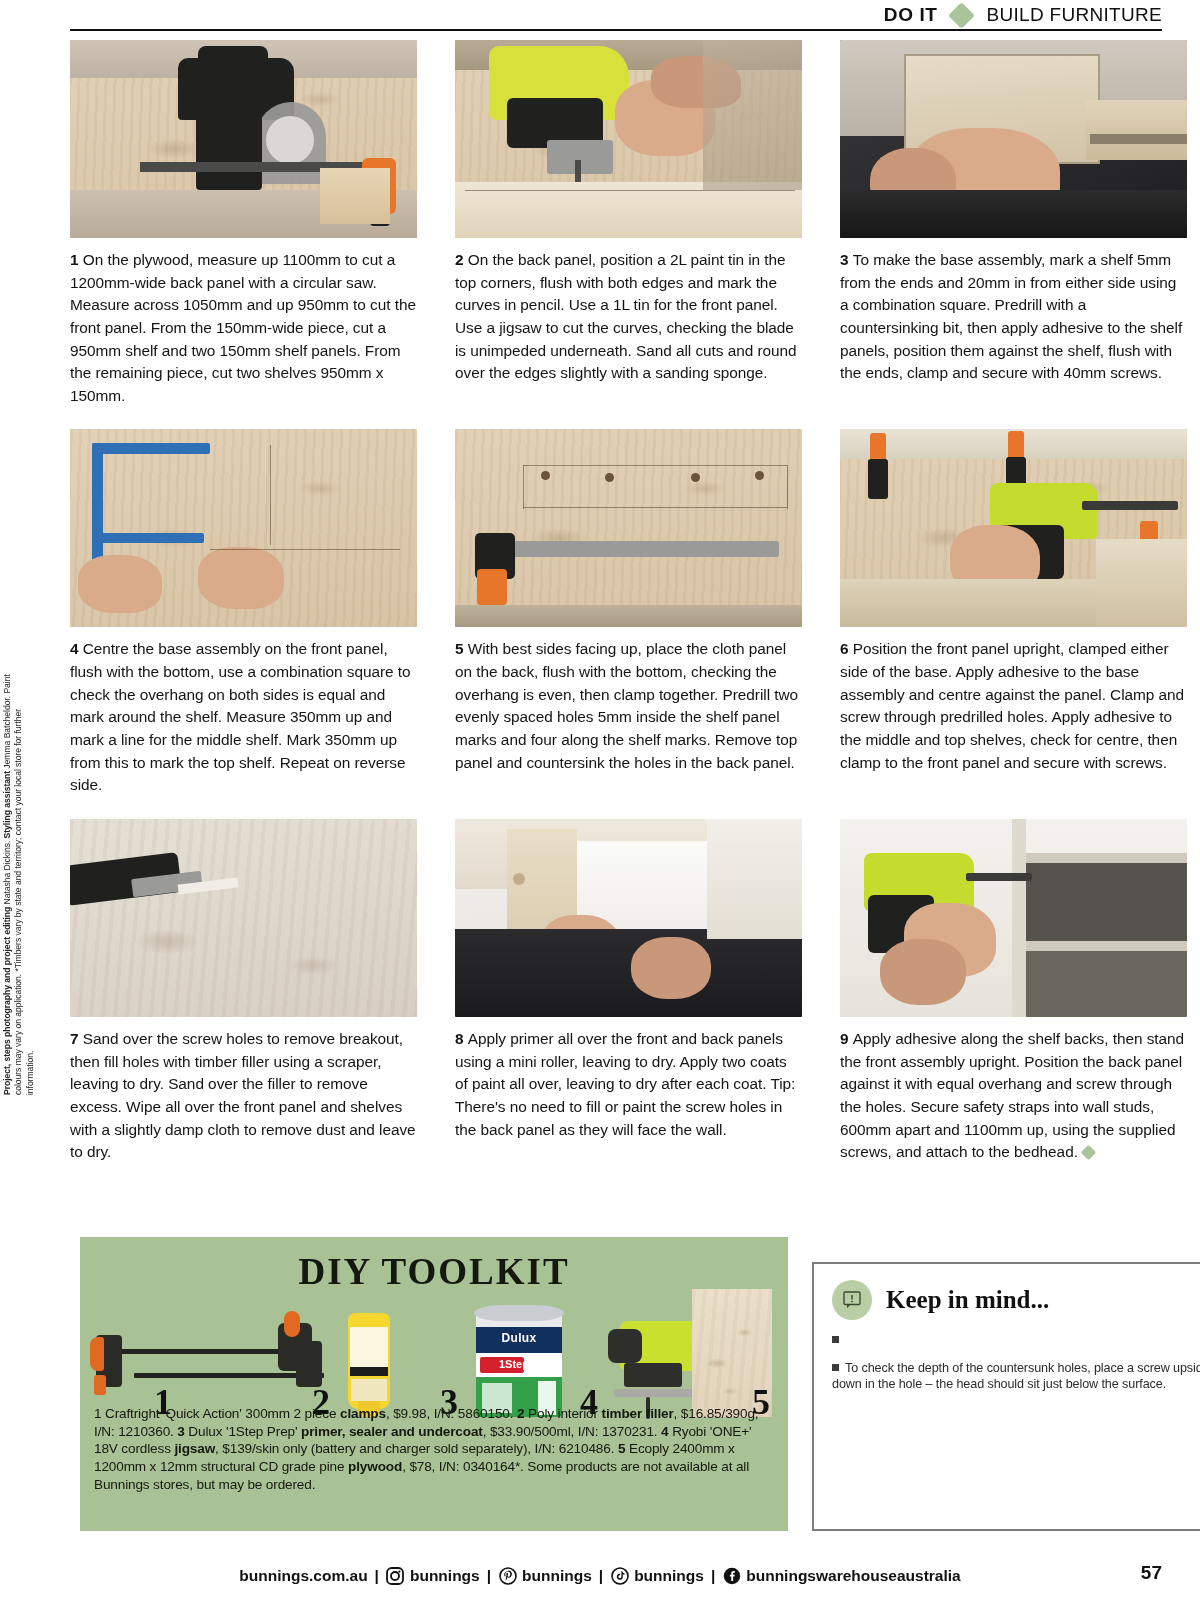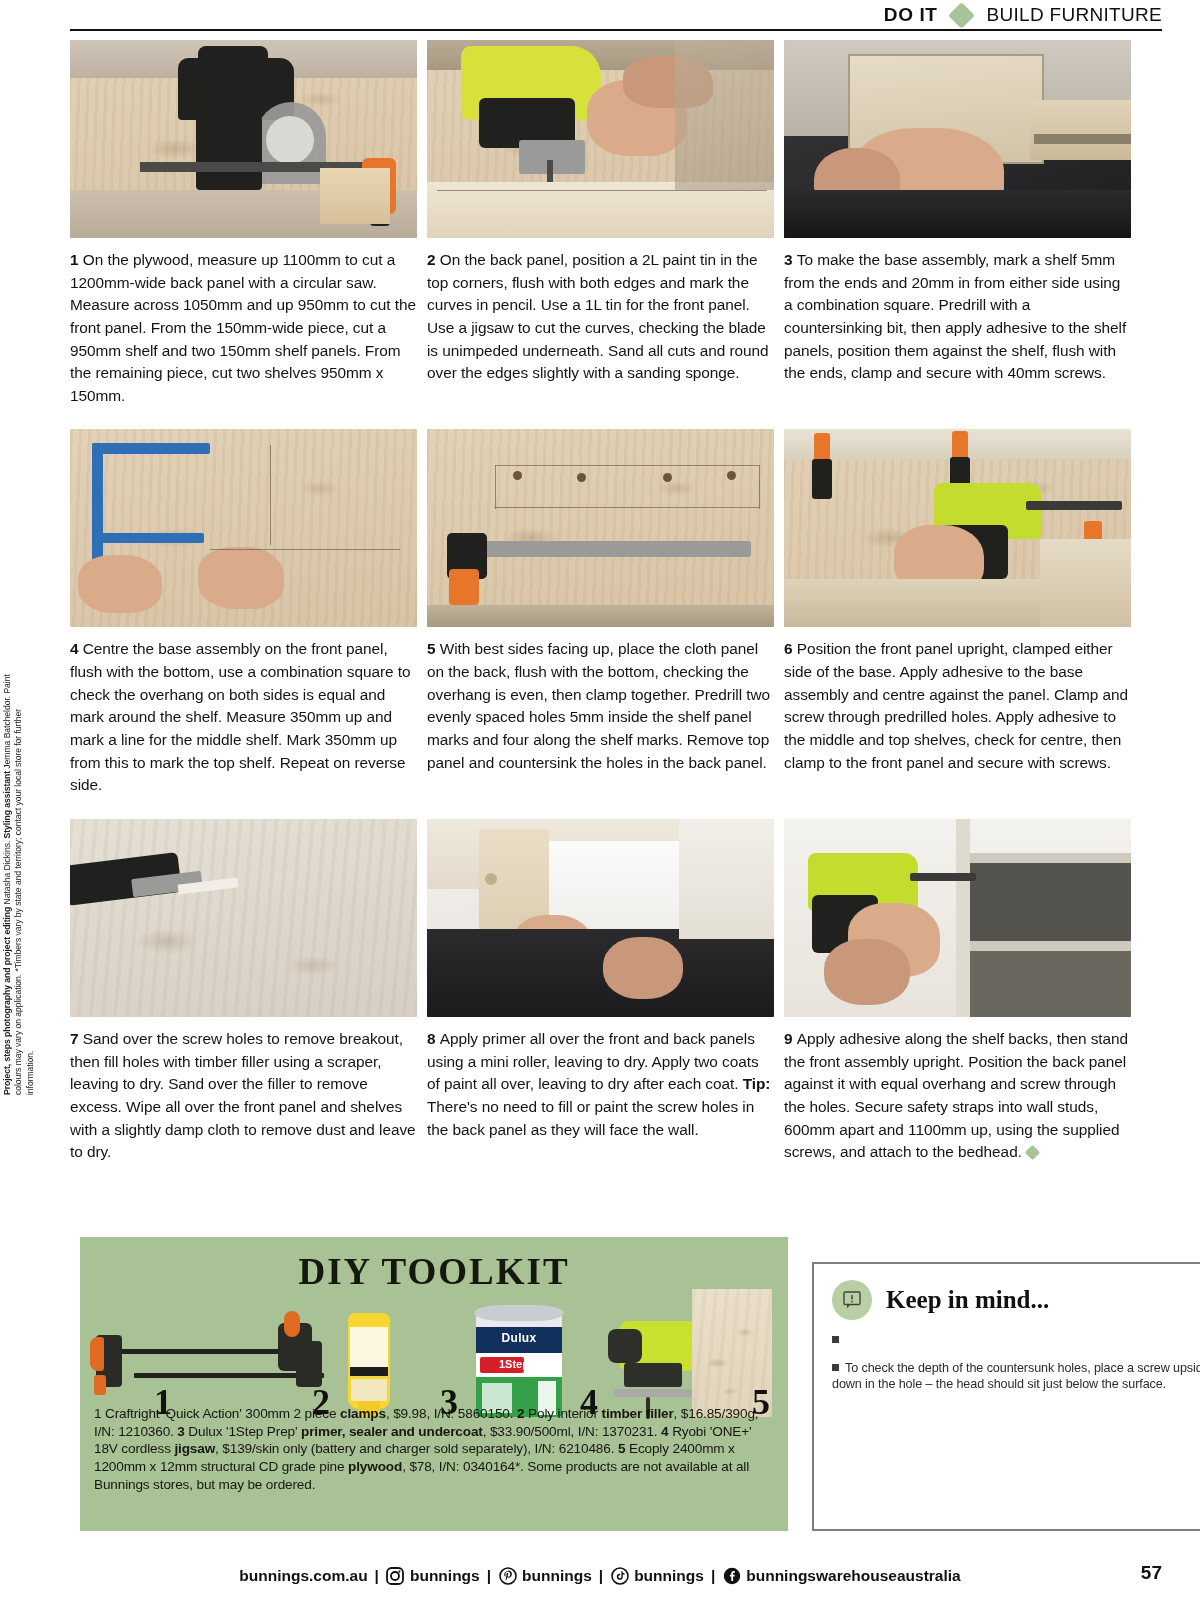--- a/index.html
+++ b/index.html
@@ -24,32 +24,32 @@
   }
   .hdr-doit{font-weight:bold;font-size:19px;letter-spacing:.6px;color:#111;}
   .hdr-diamond{
     width:19px;height:19px;background:#a8c49a;
     transform:rotate(45deg);border-radius:3px;margin:0 15px;
   }
   .hdr-build{font-size:19px;letter-spacing:.3px;color:#111;}
 
   
   .grid{position:absolute;left:70px;top:40px;width:1094px;}
-  .row{display:flex;gap:10px;margin-bottom:22px;}
+  .row{display:flex;gap:38px;margin-bottom:22px;}
   .cell{width:347px;}
   .photo{
     width:347px;height:198px;border-radius:1px;
     position:relative;overflow:hidden;background:#cfc6bb;
   }
   .steptext{
     font-size:15.4px;line-height:1.47;color:#141414;
     margin-top:11px;letter-spacing:-0.05px;
   }
   .steptext b.num{font-weight:bold;}
-  .steptext b{font-weight:bold;}
+  .steptext b{font-weight:normal;}
   .end-diamond{
     display:inline-block;width:11px;height:11px;background:#a8c49a;
     transform:rotate(45deg);margin-left:5px;vertical-align:-1px;border-radius:2px;
   }
 
   
   .ph-ply{background:
       radial-gradient(ellipse 40px 14px at 30% 55%, rgba(150,120,85,.30), transparent 70%),
       radial-gradient(ellipse 30px 11px at 72% 30%, rgba(150,120,85,.26), transparent 70%),
       repeating-linear-gradient(92deg, rgba(176,146,108,.16) 0 3px, rgba(214,190,155,.10) 3px 9px),

